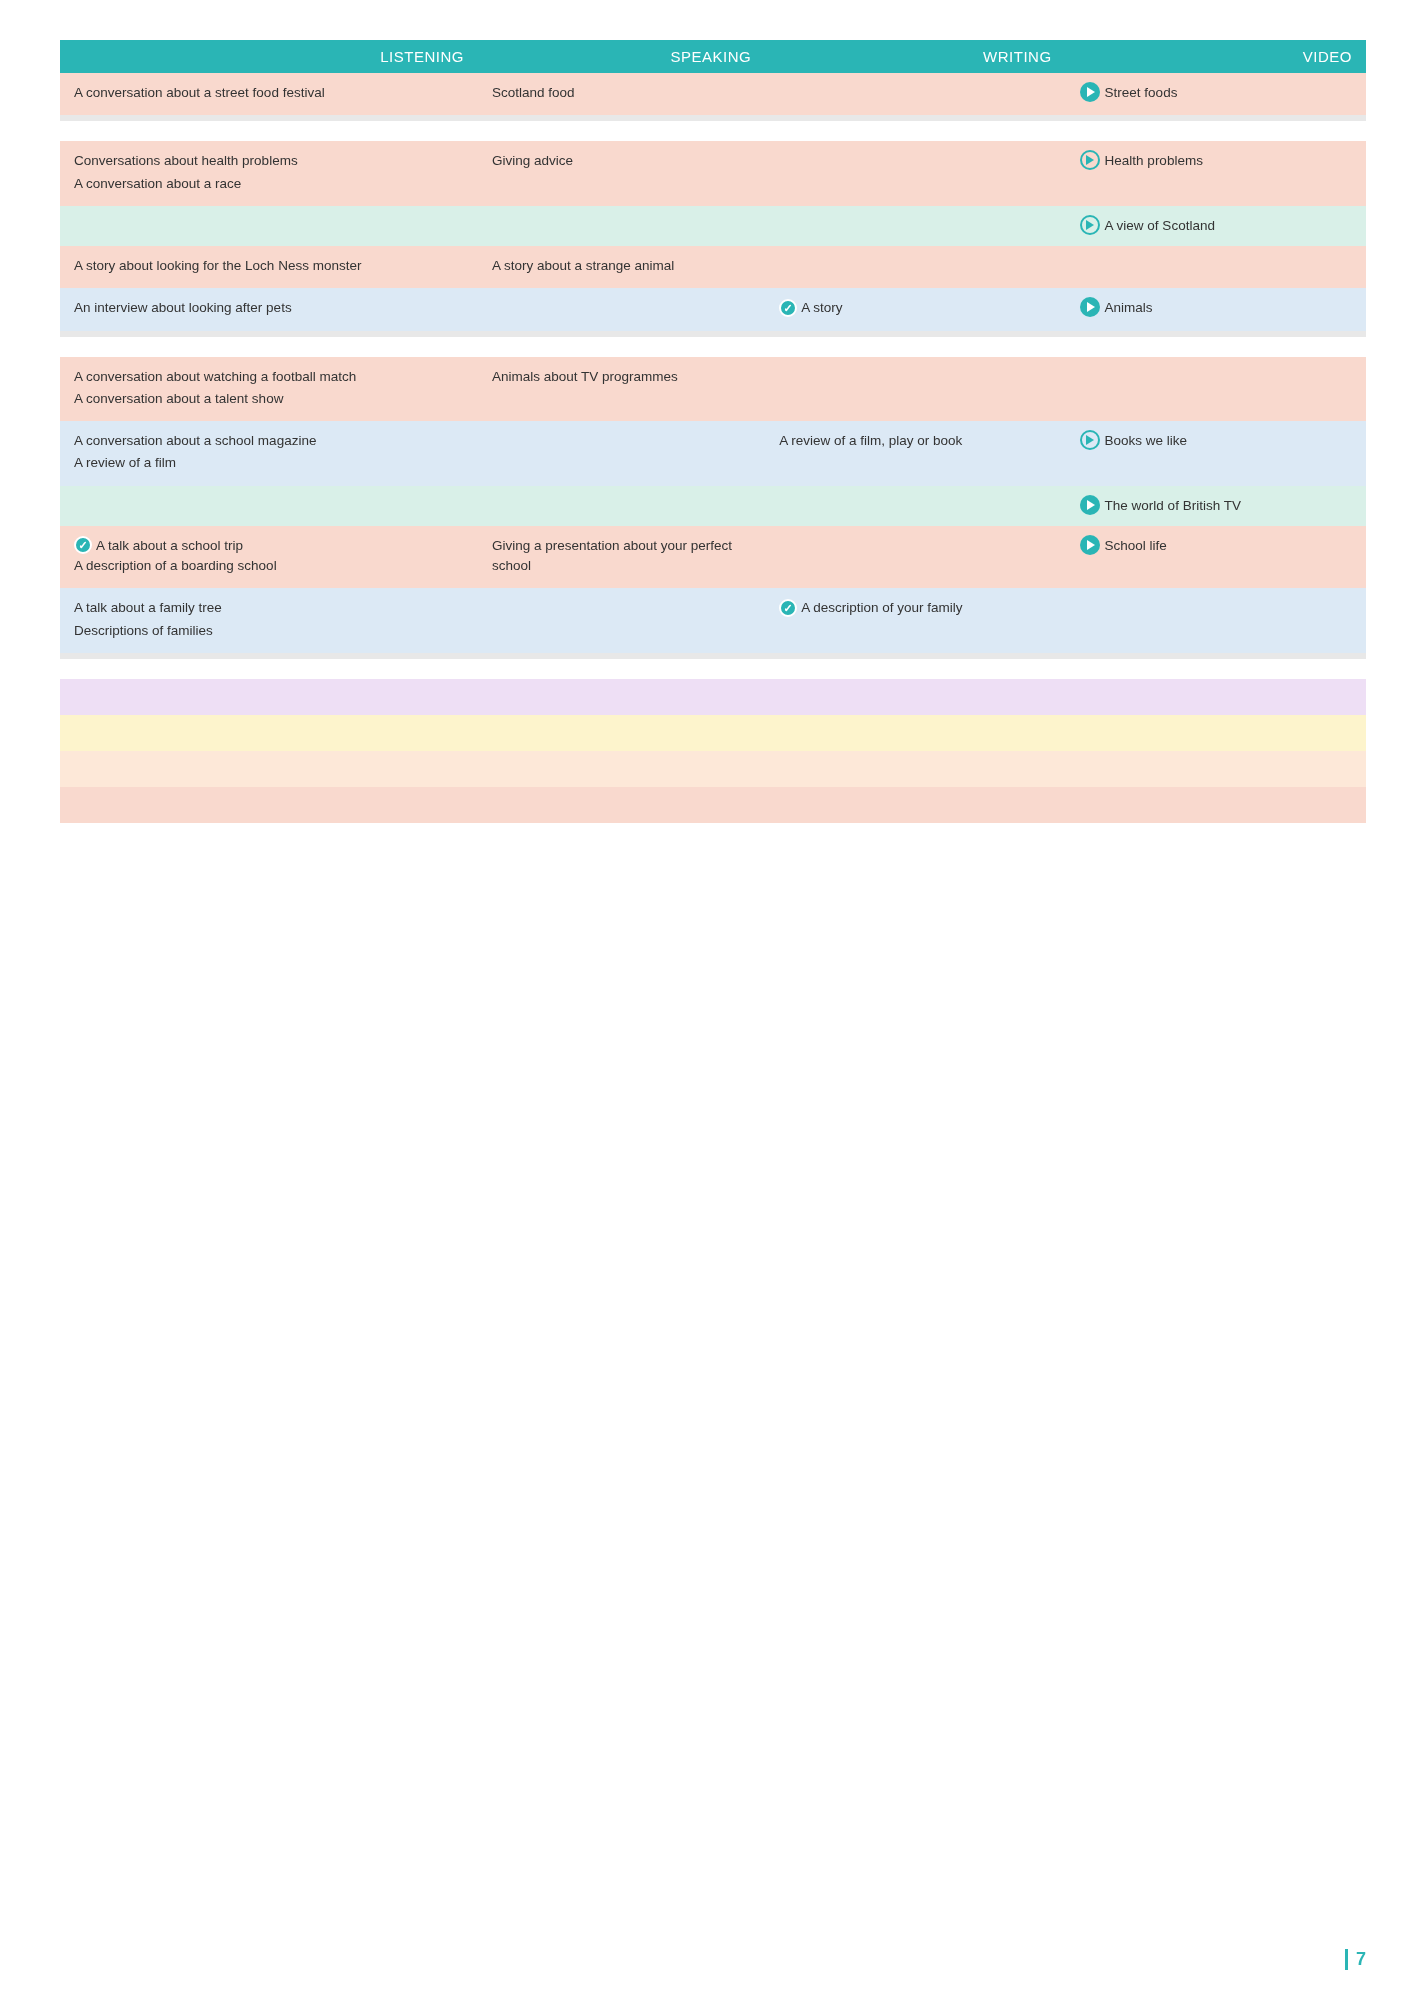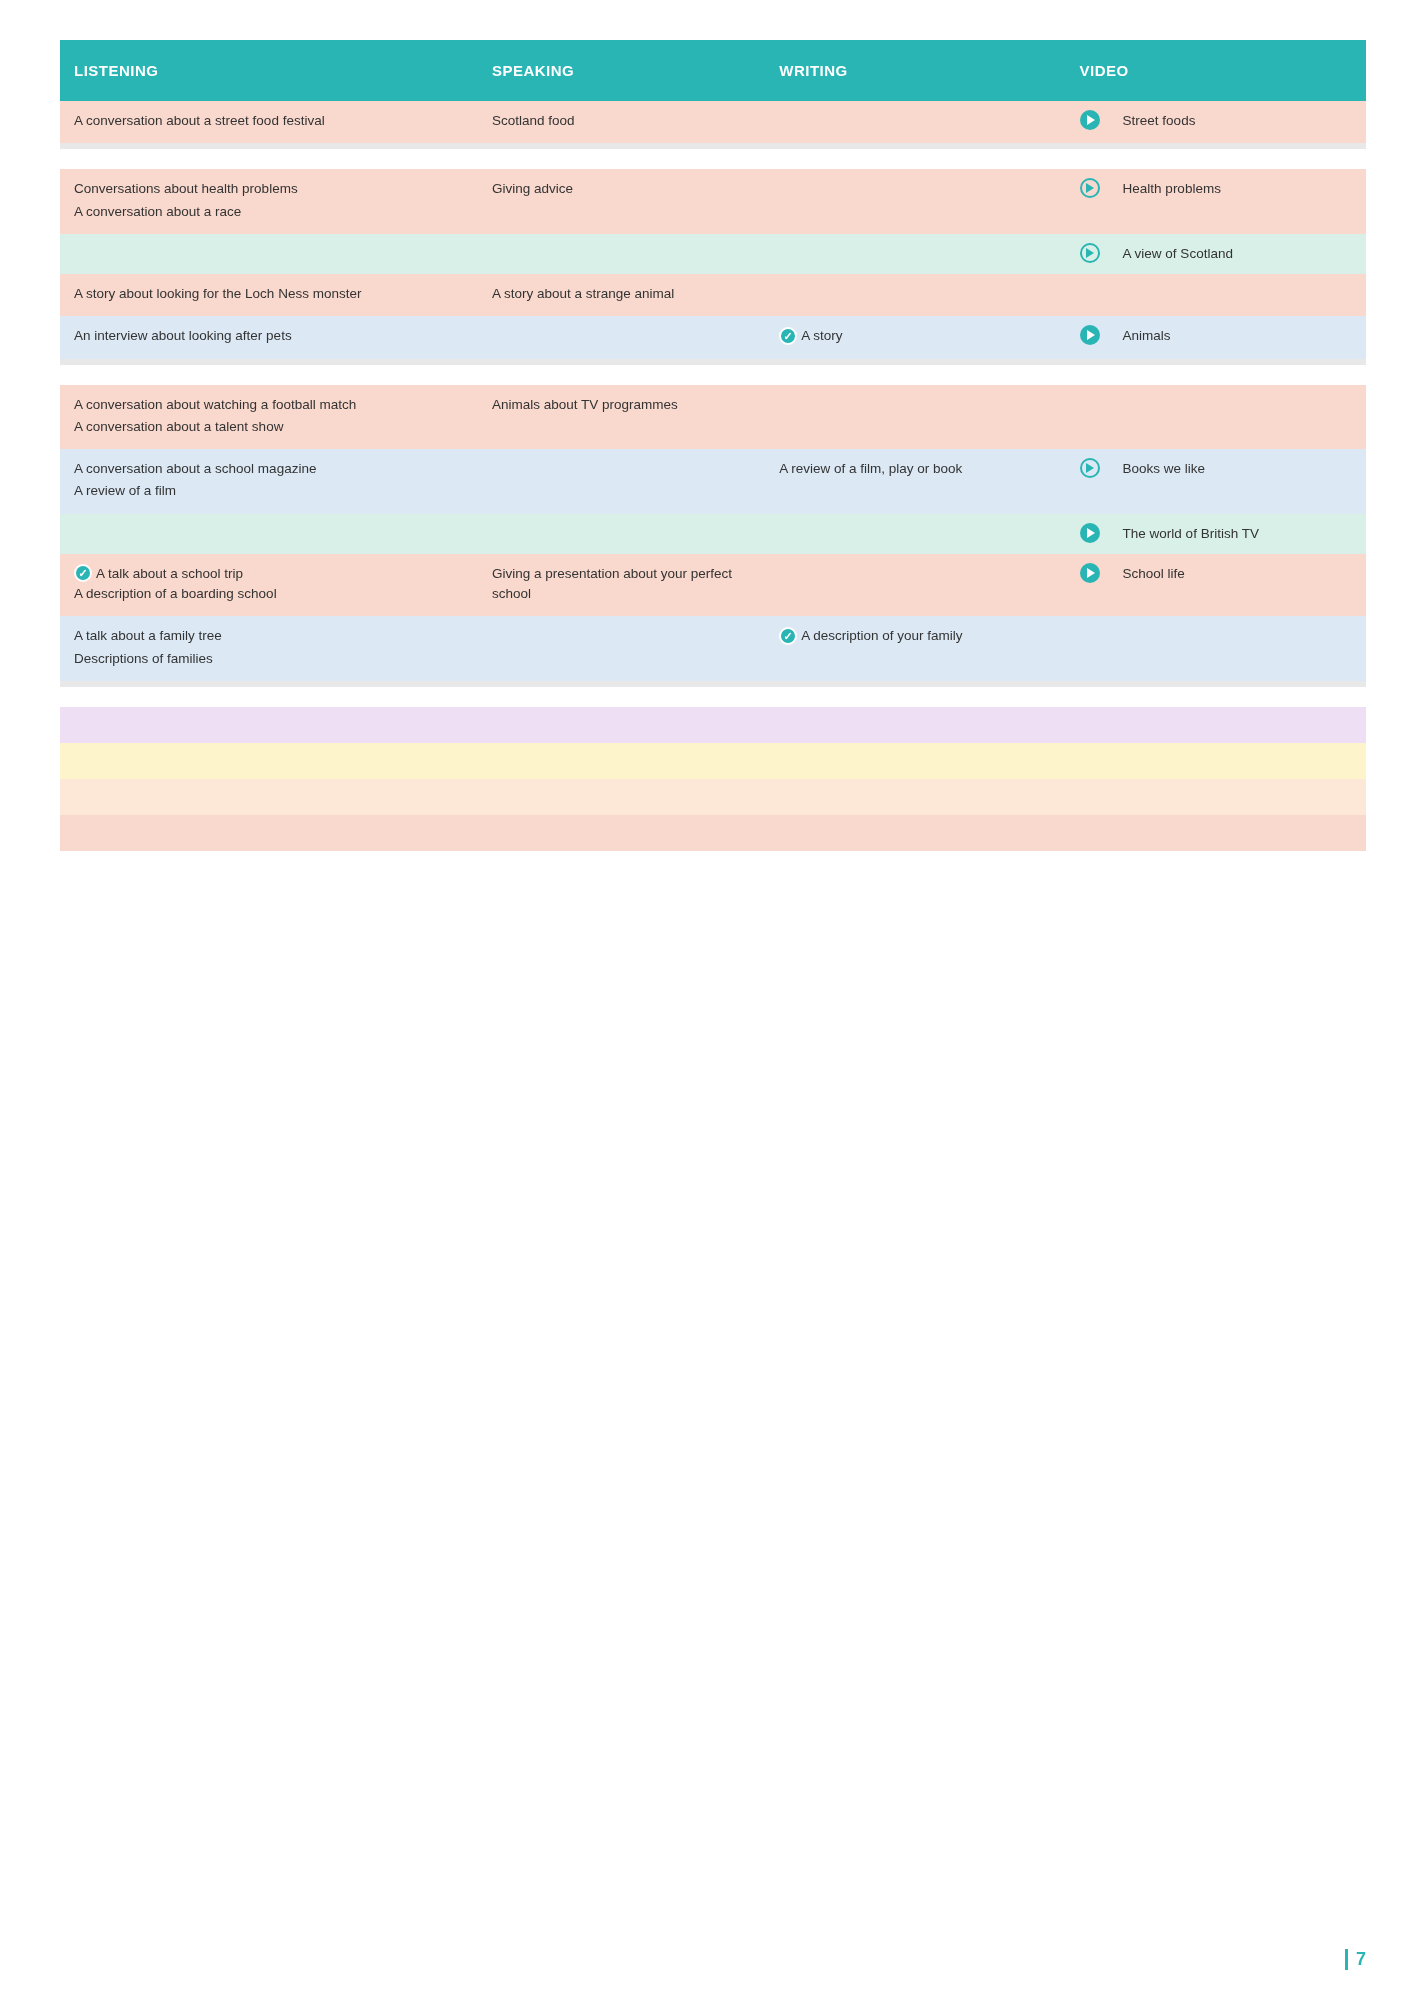--- a/index.html
+++ b/index.html
@@ -14,25 +14,25 @@
     }
 
     table {
       width: 100%;
       border-collapse: collapse;
     }
 
     th {
       background-color: #2ab5b5;
       color: #fff;
-      font-weight: bold;
+      font-weight: normal;
       font-size: 15px;
       text-transform: uppercase;
-      padding: 22px 14px;
-      text-align: left;
+      padding: 8px 14px;
+      text-align: right;
       letter-spacing: 0.5px;
     }
 
     td {
       padding: 10px 14px;
       vertical-align: top;
       font-size: 13.5px;
       line-height: 1.5;
     }
 
@@ -116,21 +116,20 @@
       border-left: 8px solid #fff;
       position: absolute;
       top: 50%;
       left: 55%;
       transform: translate(-50%, -50%);
     }
 
     .video-item {
       display: flex;
       align-items: center;
-      gap: 18px;
     }
 
     td p { margin-bottom: 2px; }
 
     .page-number {
       position: fixed;
       bottom: 30px;
       right: 60px;
       font-size: 18px;
       font-weight: bold;

